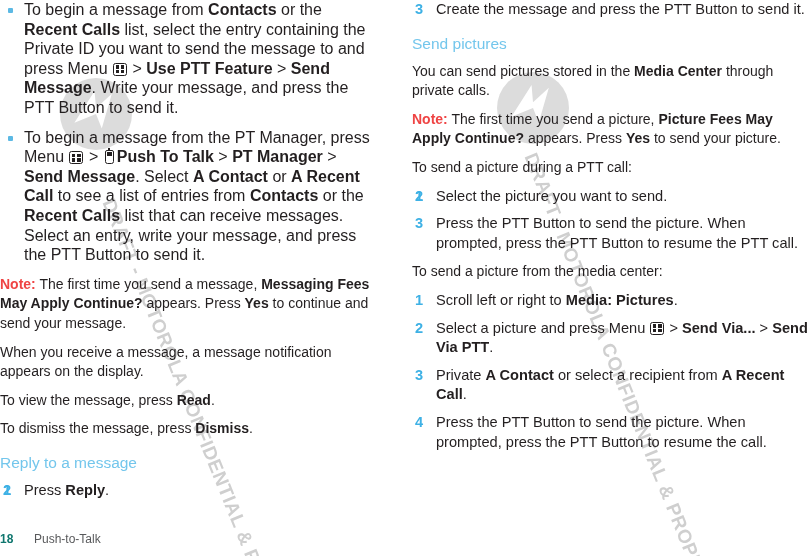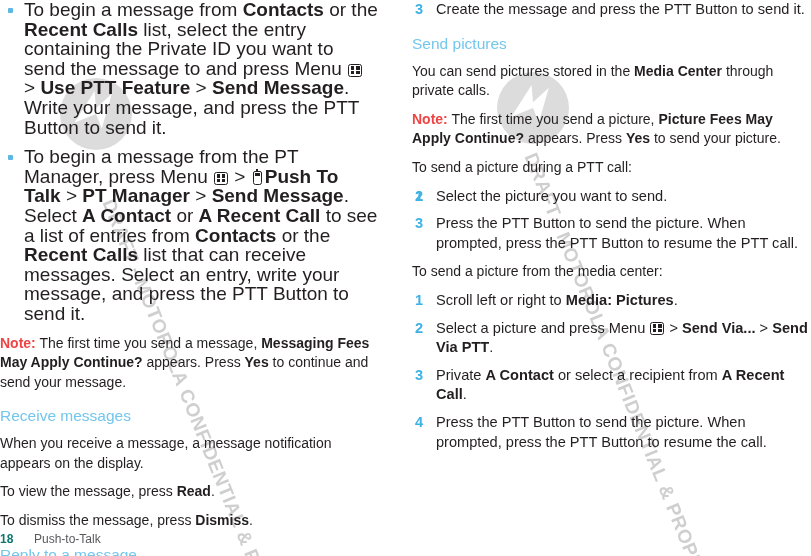--- a/index.html
+++ b/index.html
@@ -85,21 +85,21 @@
   
   ul.bullets {
     list-style: none;
     margin: 0;
     padding: 0;
   }
   ul.bullets > li {
     position: relative;
     padding-left: 24px;
     margin-bottom: 10px;
-    font-size: 19px;
+    font-size: 16px;
     line-height: 19.6px;
   }
   ul.bullets > li::before {
     content: "";
     position: absolute;
     left: 8px;
     top: 8px;
     width: 5px;
     height: 5px;
     background: #5cb9e4;
@@ -218,21 +218,20 @@
 
     <ul class="bullets">
       <li><span>To begin a message from </span><b>Contacts</b><span> or the </span><b>Recent Calls</b><span> list, select the entry containing the Private ID you want to send the message to and press Menu </span><span class="menu-icon"><i class="a"></i><i class="b"></i><i class="c"></i><i class="d"></i></span><span> &gt; </span><b>Use PTT Feature</b><span> &gt; </span><b>Send Message</b><span>. Write your message, and press the PTT Button to send it.</span></li>
       <li><span>To begin a message from the PT Manager, press Menu </span><span class="menu-icon"><i class="a"></i><i class="b"></i><i class="c"></i><i class="d"></i></span><span> &gt; </span><span class="ptt-icon"></span><b>Push To Talk</b><span> &gt; </span><b>PT Manager</b><span> &gt; </span><b>Send Message</b><span>. Select </span><b>A Contact</b><span> or </span><b>A Recent Call</b><span> to see a list of entries from </span><b>Contacts</b><span> or the </span><b>Recent Calls</b><span> list that can receive messages. Select an entry, write your message, and press the PTT Button to send it.</span></li>
     </ul>
 
     <p class="para">
       <span class="note-label">Note:</span><span><span> The first time you send a message, </span><b>Messaging Fees May Apply Continue?</b><span> appears. Press </span><b>Yes</b><span> to continue and send your message.</span></span>
     </p>
 
-    <h2 class="heading">Receive messages</h2>
 
     <p class="para"><span>When you receive a message, a message notification appears on the display.</span></p>
     <p class="para"><span>To view the message, press </span><b>Read</b><span>.</span></p>
     <p class="para"><span>To dismiss the message, press </span><b>Dismiss</b><span>.</span></p>
 
     <h2 class="heading">Reply to a message</h2>
 
     <ol class="steps">
       <li>
         <span class="num">1</span>

